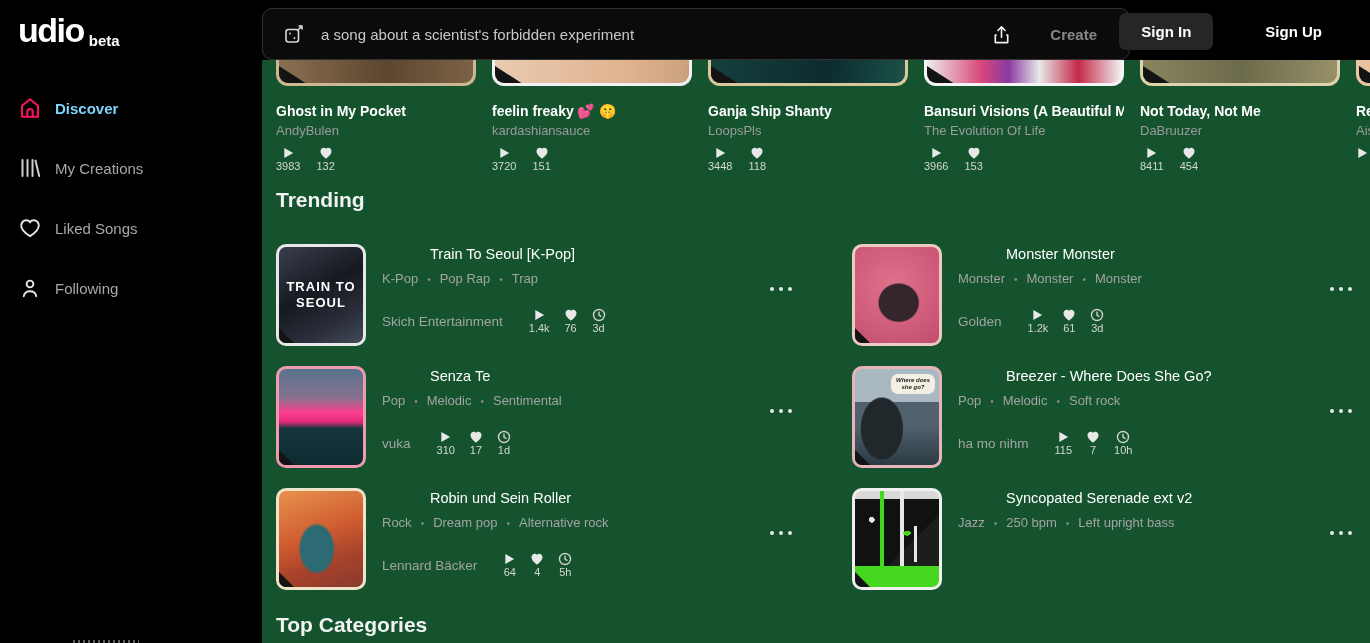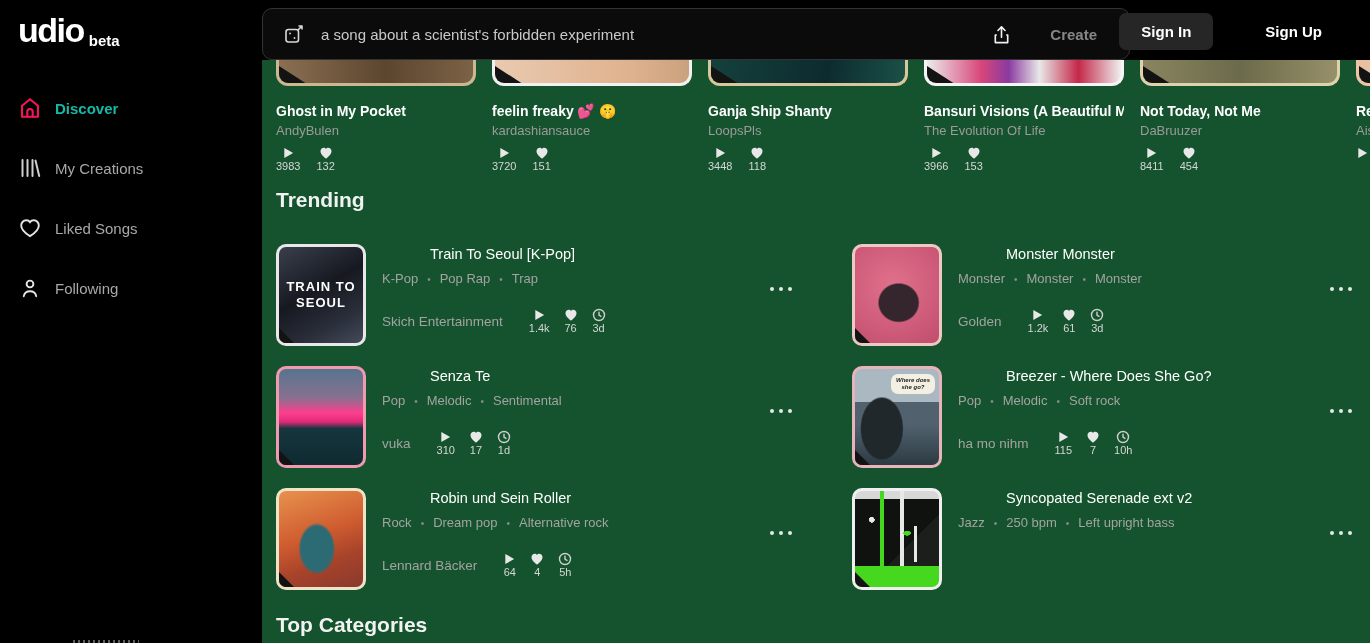--- a/index.html
+++ b/index.html
@@ -27,21 +27,21 @@
   .btn { height:37px; padding:0 22px; border:none; border-radius:7px; font-size:15px; font-weight:600;
          cursor:pointer; font-family:inherit; }
   .btn-dark { background:#262626; color:#fff; }
   .btn-pink { background:var(--accent); color:#fff; }
 
   
   .body { flex:1; display:flex; min-height:0; }
   .sidebar { width:262px; flex:0 0 262px; background:#000; padding-top:34px; position:relative; }
   .side-item { display:flex; align-items:center; height:28px; margin:0 0 32px 18px; cursor:pointer; }
   .side-item .lbl { margin-left:13px; font-size:15px; color:#a8a8a8; }
-  .side-item.active .lbl { color:#14b8a6; font-weight:600; }
+  .side-item.active .lbl { color:#7dd3fc; font-weight:600; }
   .clip-partial { position:absolute; left:73px; bottom:0; width:66px; height:3px; opacity:.55;
                   background:repeating-linear-gradient(90deg,#aaa 0 2px,transparent 2px 5px); }
 
   .main { flex:1; background:#14532d; position:relative; overflow:hidden; }
 
   
   .feed-row { position:absolute; top:0; left:14px; display:flex; gap:16px; }
   .feed-card { width:200px; flex:0 0 200px; cursor:pointer; }
   .slice { height:26px; border:3px solid var(--b,#ccc); border-top:none;
            border-radius:0 0 12px 12px; position:relative; background:var(--g,#555); overflow:hidden; }

